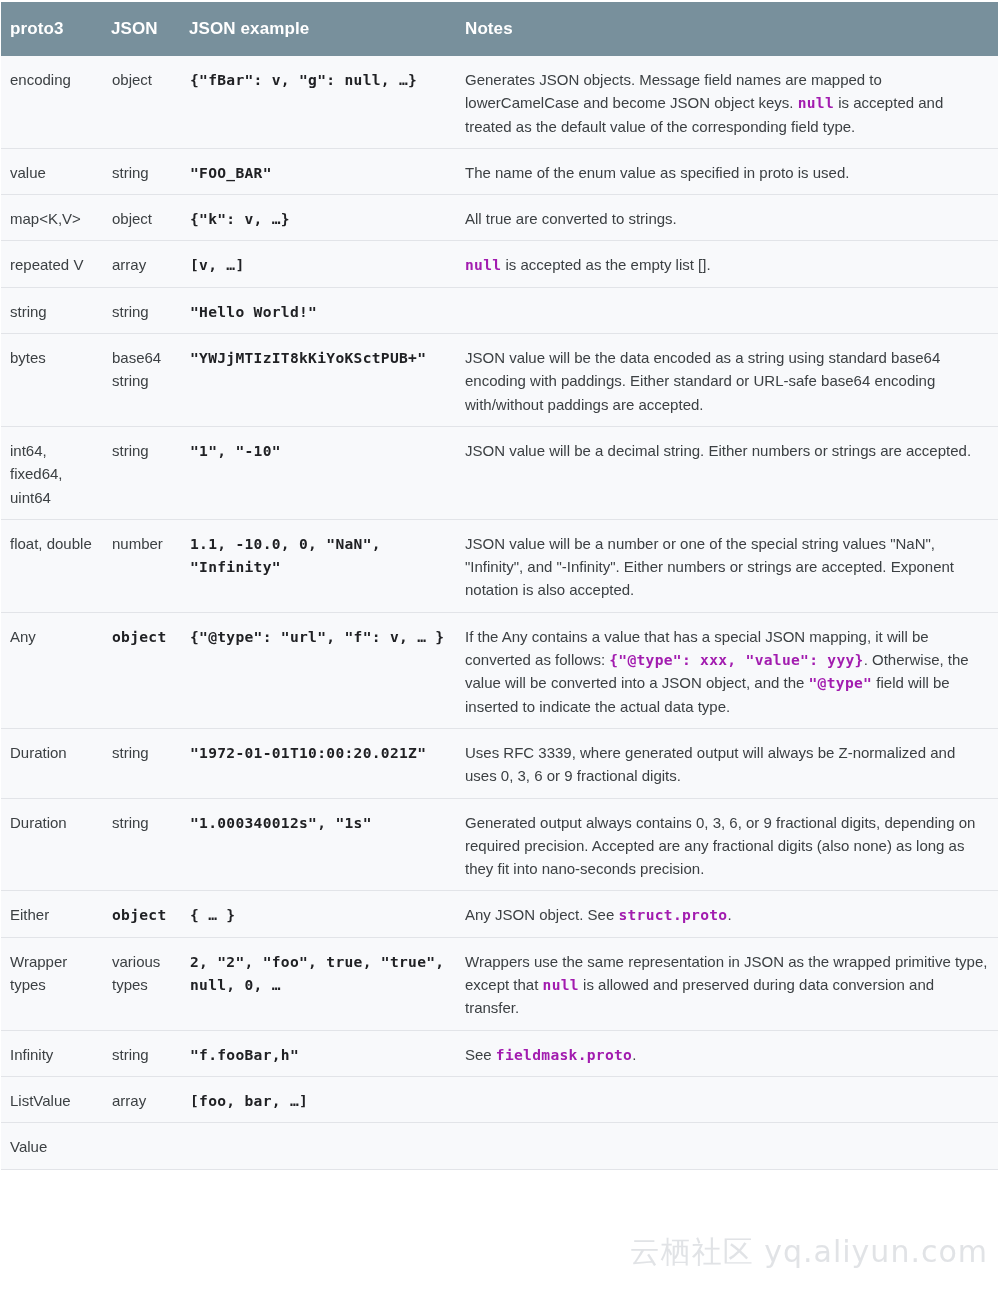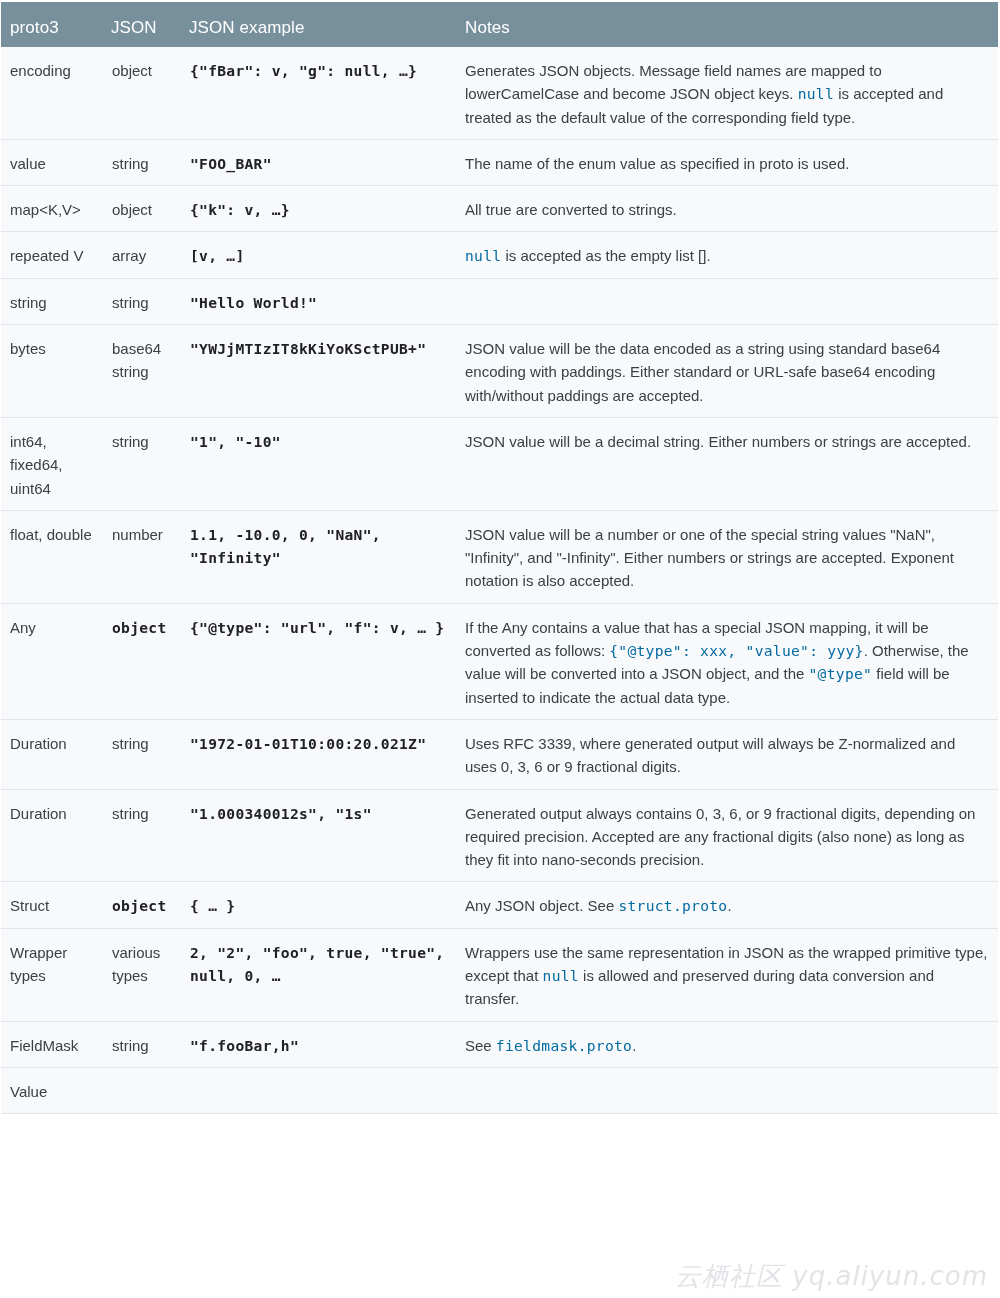--- a/index.html
+++ b/index.html
@@ -24,25 +24,25 @@
       background: #f8f9fb;
     }
     .doc-table col.c1 { width: 101px; }
     .doc-table col.c2 { width: 78px; }
     .doc-table col.c3 { width: 274px; }
     .doc-table col.c4 { width: 544px; }
 
     .doc-table thead th {
       background: #78909c;
       color: #ffffff;
-      font-weight: normal;
+      font-weight: bold;
       font-size: 17px;
       text-align: left;
-      height: 38px;
-      padding: 7px 0 0 9px;
+      height: 54px;
+      padding: 0 0 0 9px;
       vertical-align: middle;
       letter-spacing: 0.1px;
     }
     .doc-table thead th.h4 { padding-left: 11px; }
 
     .doc-table tbody td {
       font-size: 15px;
       line-height: 23.3px;
       vertical-align: top;
       padding: 12px 8px 10px 9px;
@@ -59,45 +59,44 @@
       font-size: 14.6px;
       font-weight: bold;
       color: #202124;
       letter-spacing: 0.3px;
       line-height: 23.3px;
     }
     .doc-table tbody td.col-notes { padding-left: 11px; padding-right: 8px; }
 
     .mono {
       font-family: "DejaVu Sans Mono", "Liberation Mono", monospace;
-      font-weight: normal;
-      color: #0369a1;
+      font-weight: bold;
+      color: #a21caf;
       font-size: 14.6px;
       letter-spacing: 0.3px;
     }
     td.col-json.mono-cell span {
       font-family: "DejaVu Sans Mono", "Liberation Mono", monospace;
       font-weight: bold;
       color: #202124;
       font-size: 14.6px;
       letter-spacing: 0.3px;
     }
 
     .watermark {
       position: absolute;
       right: 12px;
-      bottom: 4px;
+      bottom: 25px;
       font-family: "DejaVu Sans", sans-serif;
-      font-size: 26px;
+      font-size: 30px;
       color: rgba(200, 204, 210, 0.55);
       letter-spacing: 1px;
       pointer-events: none;
       white-space: nowrap;
       text-shadow: 0 0 1px rgba(255,255,255,0.8);
-      font-style: italic;
     }
   </style>
 </head>
 <body>
 
 <table class="doc-table">
   <colgroup>
     <col class="c1">
       <col class="c2">
       <col class="c3">
@@ -172,36 +171,42 @@
         <td class="col-example">"1972-01-01T10:00:20.021Z"</td>
         <td class="col-notes"><span>Uses RFC 3339, where generated output will always be Z-normalized and uses 0, 3, 6 or 9 fractional digits.</span></td>
       </tr>
       <tr>
         <td class="col-proto">Duration</td>
         <td class="col-json"><span>string</span></td>
         <td class="col-example">"1.000340012s", "1s"</td>
         <td class="col-notes"><span>Generated output always contains 0, 3, 6, or 9 fractional digits, depending on required precision. Accepted are any fractional digits (also none) as long as they fit into nano-seconds precision.</span></td>
       </tr>
       <tr>
-        <td class="col-proto">Struct</td>
+        <td class="col-proto">Either</td>
         <td class="col-json mono-cell"><span>object</span></td>
         <td class="col-example">{ … }</td>
         <td class="col-notes"><span>Any JSON object. See </span><span class="mono">struct.proto</span><span>.</span></td>
       </tr>
       <tr>
         <td class="col-proto">Wrapper types</td>
         <td class="col-json"><span>various types</span></td>
         <td class="col-example">2, "2", "foo", true, "true", null, 0, …</td>
         <td class="col-notes"><span>Wrappers use the same representation in JSON as the wrapped primitive type, except that </span><span class="mono">null</span><span> is allowed and preserved during data conversion and transfer.</span></td>
       </tr>
       <tr>
-        <td class="col-proto">FieldMask</td>
+        <td class="col-proto">Infinity</td>
         <td class="col-json"><span>string</span></td>
         <td class="col-example">"f.fooBar,h"</td>
         <td class="col-notes"><span>See </span><span class="mono">fieldmask.proto</span><span>.</span></td>
+      </tr>
+      <tr>
+        <td class="col-proto">ListValue</td>
+        <td class="col-json"><span>array</span></td>
+        <td class="col-example">[foo, bar, …]</td>
+        <td class="col-notes"></td>
       </tr>
       <tr>
         <td class="col-proto">Value</td>
         <td class="col-json"></td>
         <td class="col-example"></td>
         <td class="col-notes"></td>
       </tr>
     </tbody>
 </table>
 

